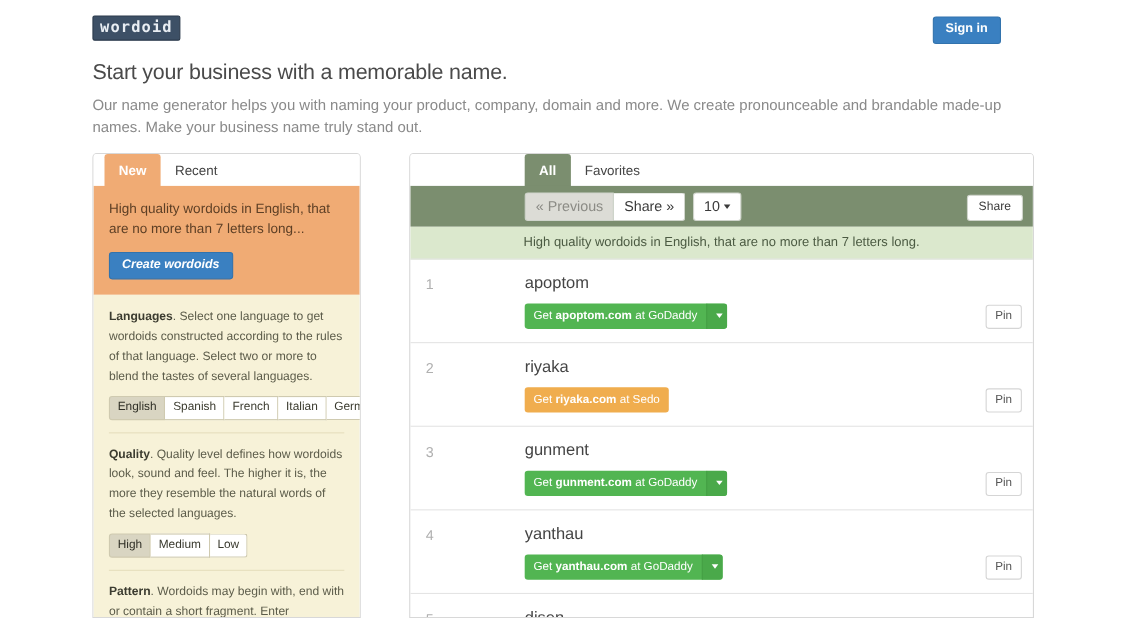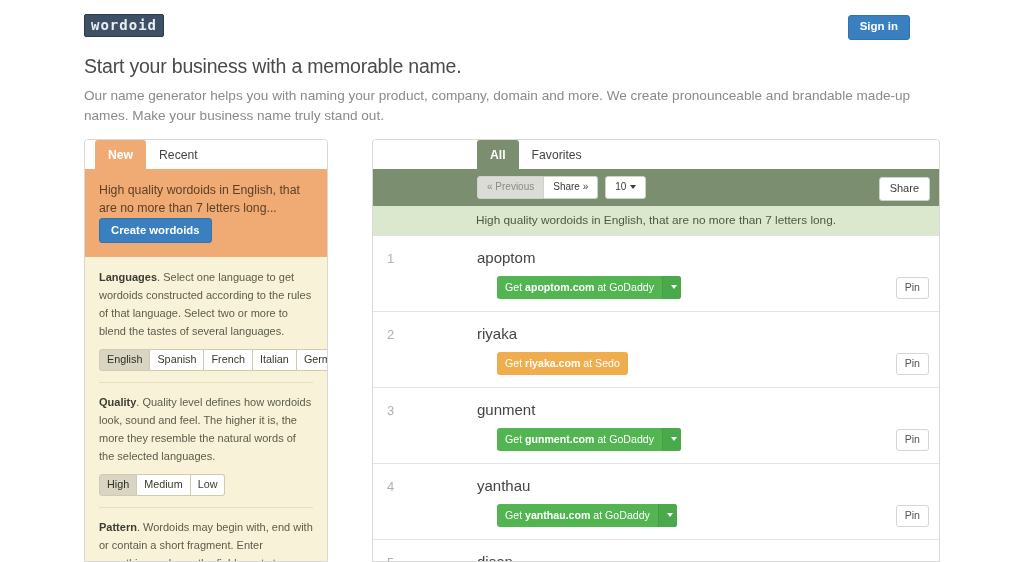--- a/index.html
+++ b/index.html
@@ -101,30 +101,32 @@
   .orange-block {
     background: #f0ab74;
     padding: 12px 14px 14px 14px;
   }
   .orange-block p {
     font-size: 12.3px;
     color: #5d3f25;
     line-height: 1.5;
   }
   .create-btn {
+    margin-top: 11px;
     display: inline-block;
     background: #3a80c1;
     border: 1px solid #3273ad;
     border-radius: 3px;
     color: #ffffff;
     font-size: 11.3px;
     font-weight: bold;
     padding: 6px 11px;
     cursor: pointer;
     line-height: 1;
+    font-style: italic;
   }
 
   .cream-block {
     background: #f7f2d8;
     padding: 12px 14px 0 14px;
     height: 100%;
   }
   .section { padding-bottom: 11px; }
   .section + .section { border-top: 1px solid #e6dfbe; padding-top: 11px; }
   .section p {
@@ -172,21 +174,21 @@
     display: flex;
     align-items: center;
     padding: 0 9px 0 104px;
     position: relative;
   }
   .pager { display: inline-flex; }
   .pg {
     background: #ffffff;
     border: 1px solid #cfd4cb;
     border-left-width: 0;
-    font-size: 10px;
+    font-size: 13px;
     color: #3b3b3b;
     padding: 5px 9px 6px 9px;
     cursor: pointer;
     line-height: 1;
     white-space: nowrap;
   }
   .pg:first-child { border-left-width: 1px; border-radius: 3px 0 0 3px; }
   .pg:last-child { border-radius: 0 3px 3px 0; }
   .pg.disabled { background: #dcdcd6; color: #8b8b85; cursor: default; }
   .pg-sep { width: 7px; }
@@ -245,21 +247,20 @@
     color: #444444;
     line-height: 1.25;
   }
   .offer {
     margin-top: 8px;
     display: inline-flex;
     align-items: stretch;
     border-radius: 3px;
     overflow: hidden;
     cursor: pointer;
-    margin-left: 20px;
   }
   .offer-label {
     font-size: 10.6px;
     color: #ffffff;
     padding: 5px 8px 6px 8px;
     line-height: 1.15;
     white-space: nowrap;
   }
   .offer-label b { font-weight: bold; }
   .offer-caret {

